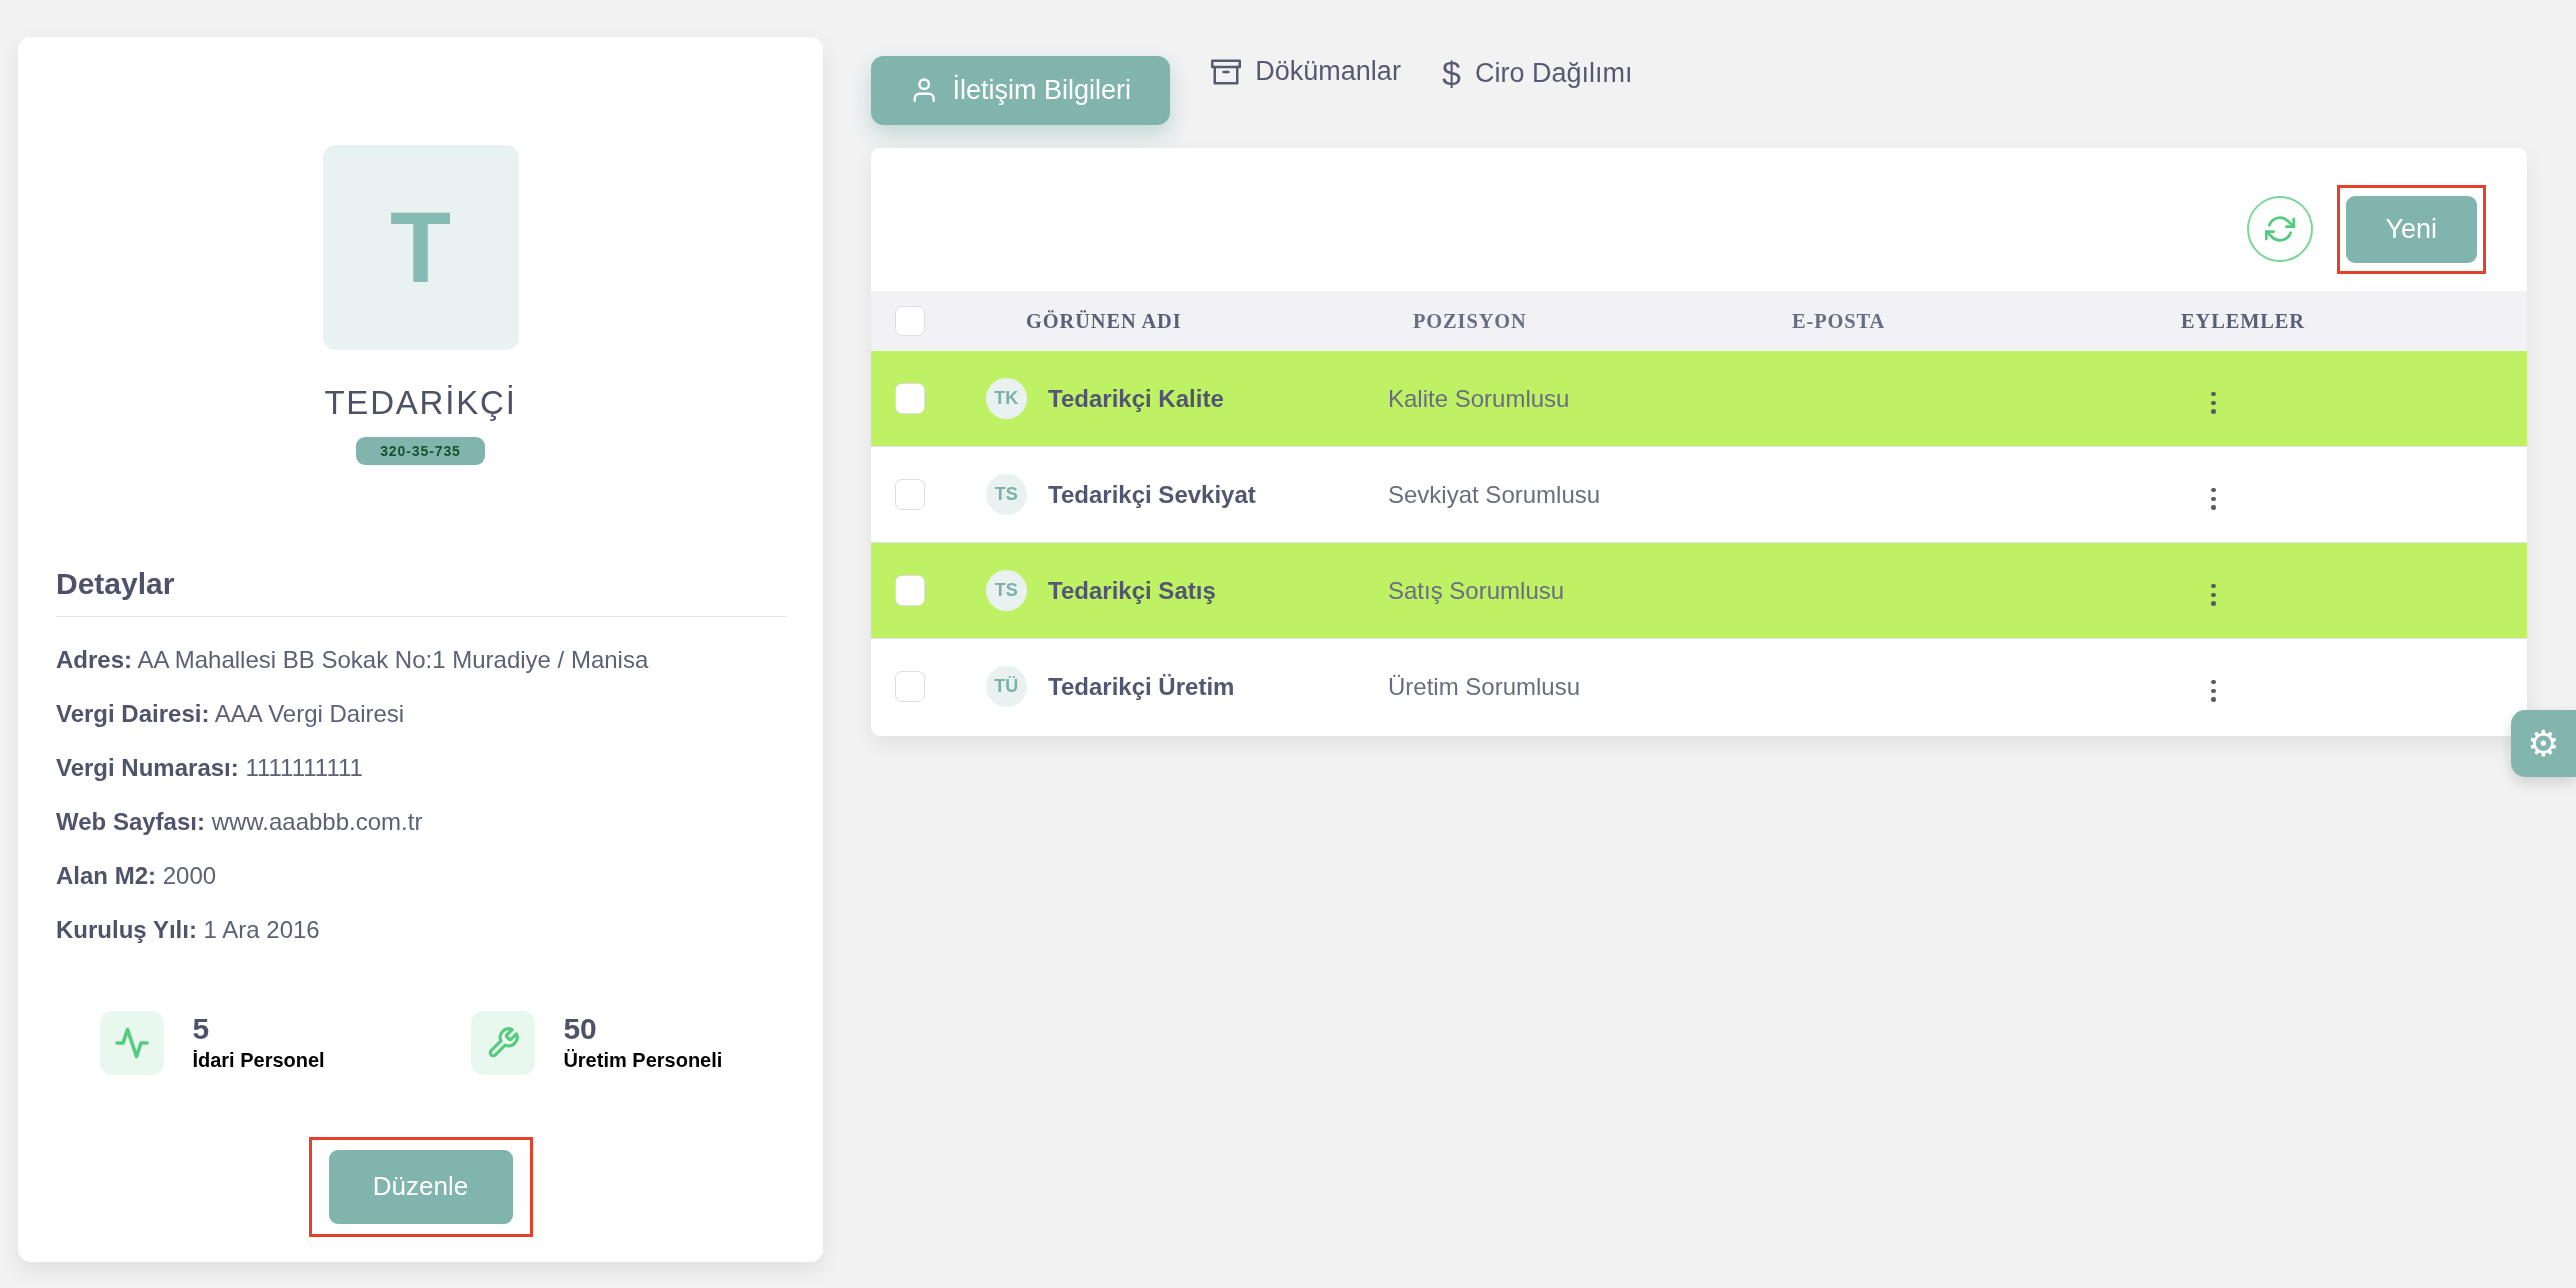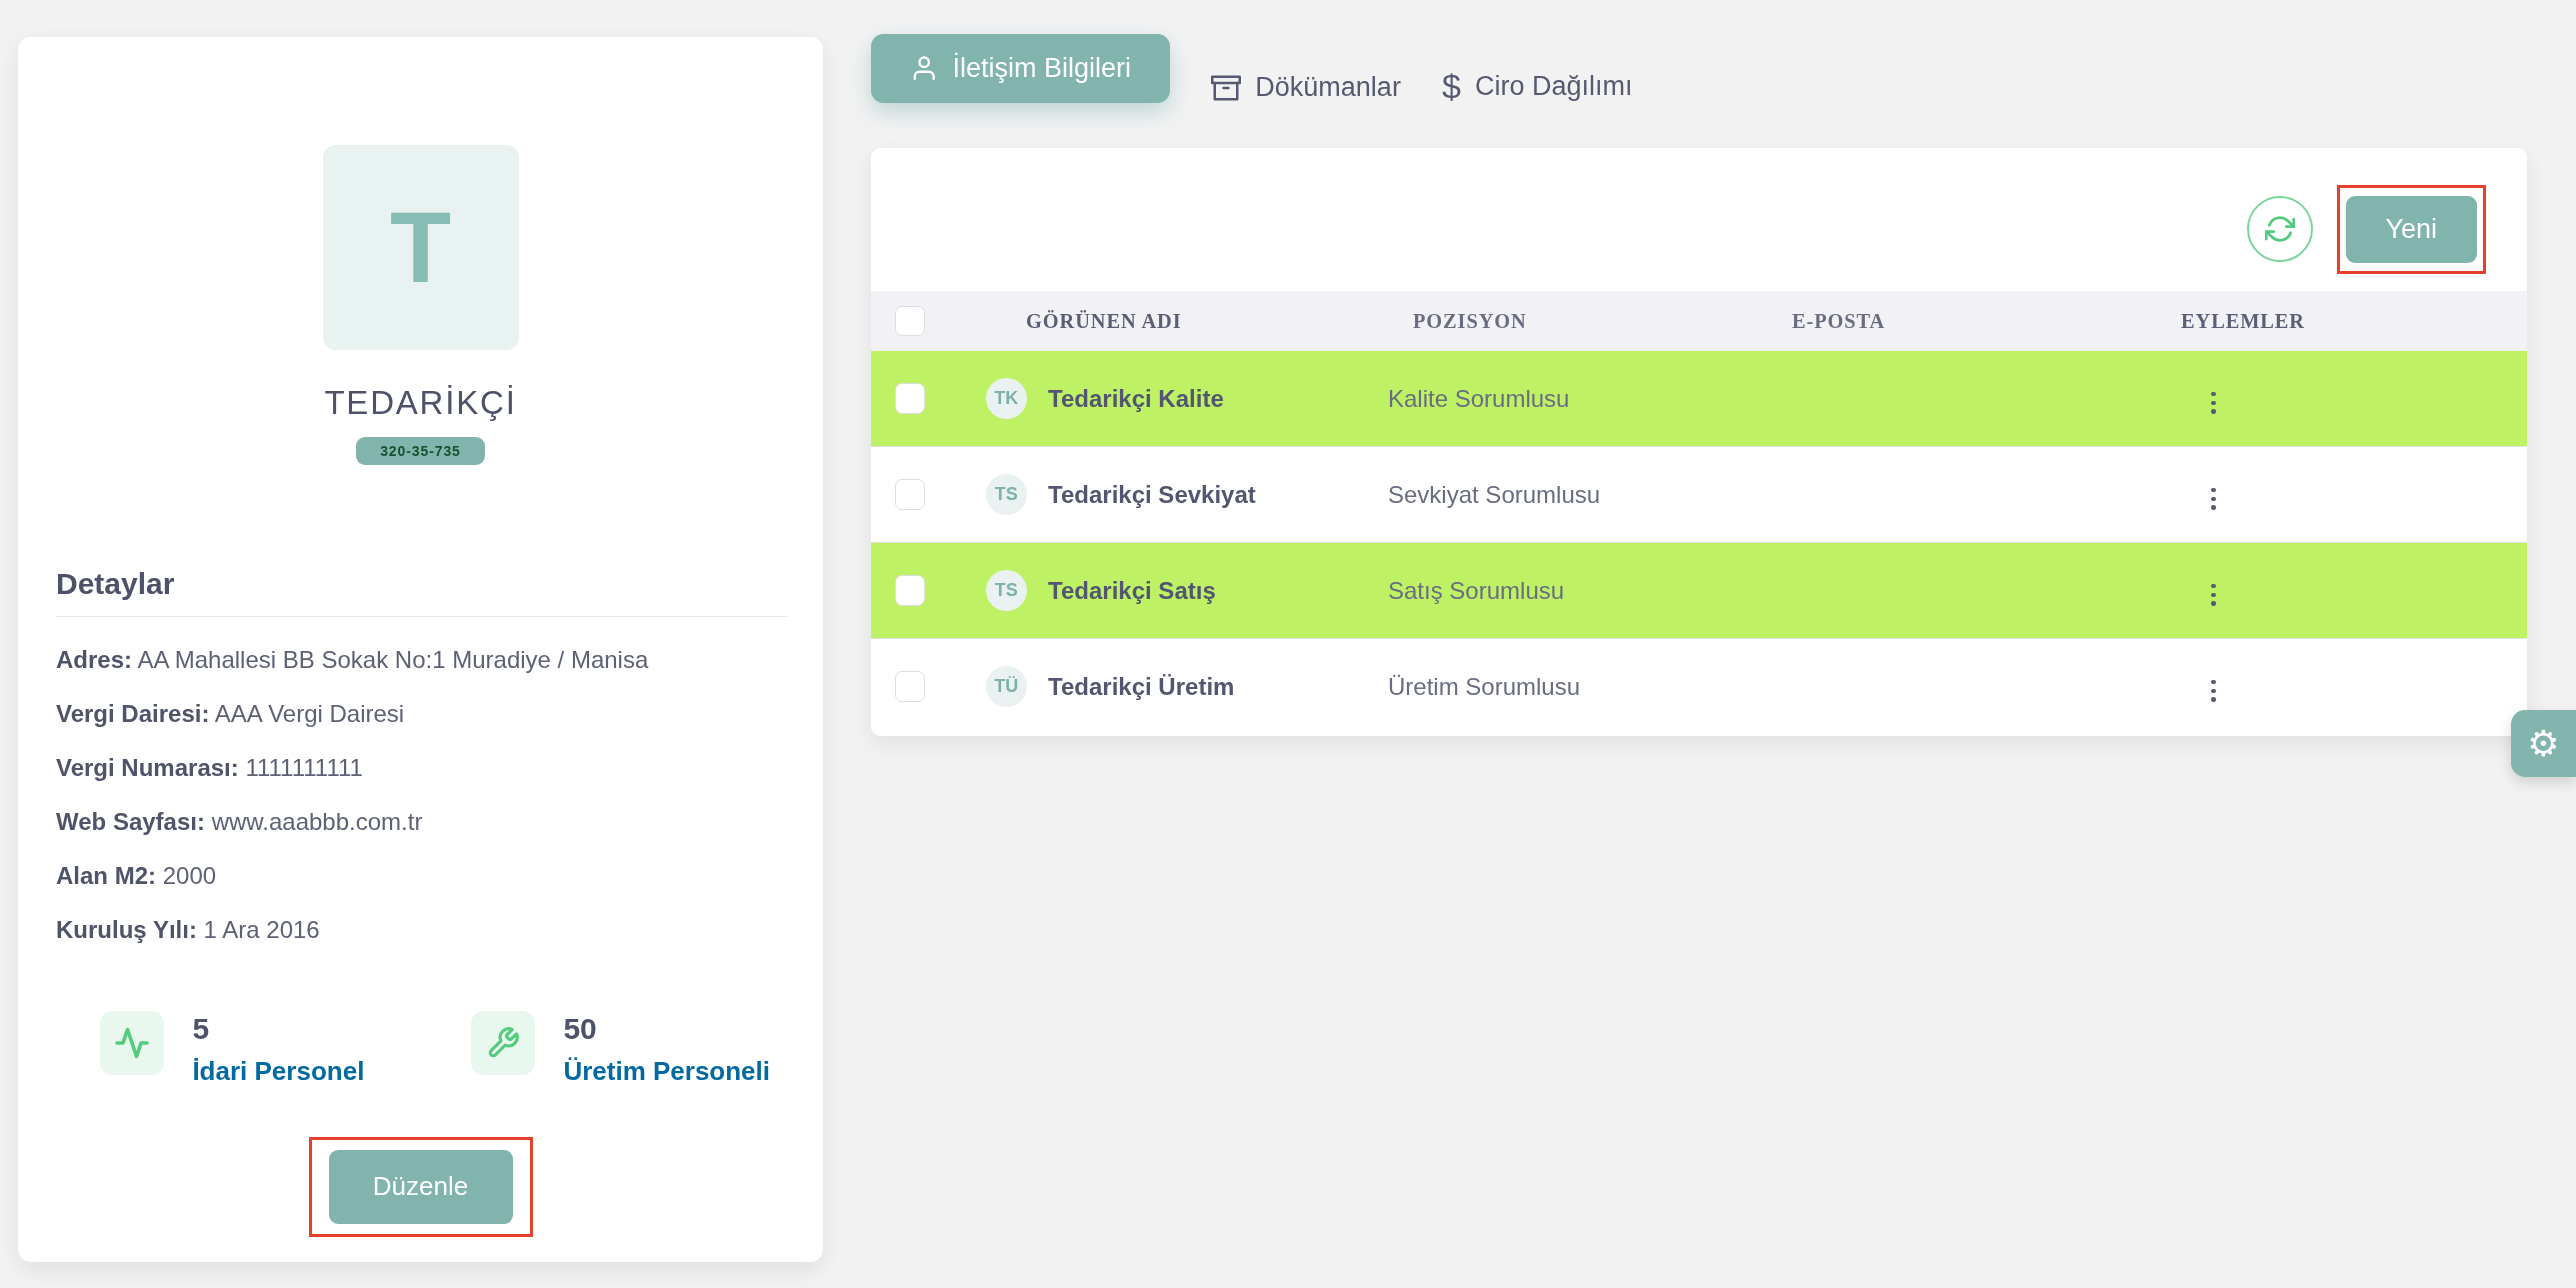--- a/index.html
+++ b/index.html
@@ -48,38 +48,38 @@
   .details b{color:#50546a;font-weight:700;}
   .stats{position:absolute;left:0;top:974px;width:100%;height:107px;}
   .stat{position:absolute;display:flex;gap:28.4px;align-items:flex-start;}
   .stat.s1{left:82px;}
   .stat.s2{left:453px;}
   .stat-icon{
     width:64px;height:64px;border-radius:12.4px;background:#e8f8ee;
     display:flex;align-items:center;justify-content:center;
   }
   .stat-value{font-size:30px;font-weight:700;color:#4e5268;line-height:32px;margin-top:1.8px;}
-  .stat-label{font-size:26px;font-weight:700;color:#0369a1;margin-top:11px;}
+  .stat-label{font-size:20px;font-weight:700;color:#000000;margin-top:4px;}
 
   
   .btn{
     background:#80b4ad;color:#fff;border:none;cursor:pointer;
     font-family:"Liberation Sans", sans-serif;
   }
   .annot{display:inline-block;border:3.6px solid #e6402a;}
   .annot-duzenle{
     position:absolute;left:50%;top:1100px;transform:translateX(-50%);
     padding:9.8px 17px;
   }
   .btn-duzenle{width:184px;height:74px;font-size:26px;border-radius:9px;}
 
   
   .tabs{
-    position:absolute;left:871px;top:34px;height:69px;
-    display:flex;align-items:flex-end;gap:41px;
+    position:absolute;left:871px;top:56px;height:69px;
+    display:flex;align-items:flex-start;gap:41px;
   }
   .tab{
     display:flex;align-items:center;gap:14.2px;
     font-size:27px;font-weight:500;color:#565a71;cursor:pointer;
   }
   .tab.active{
     background:#80b4ad;color:#fff;height:69px;padding:0 39px;border-radius:12.4px;
     box-shadow:0 9px 21.3px rgba(128,180,173,.45);
   }
   .tab .dollar{font-size:34px;font-weight:500;line-height:34px;}

